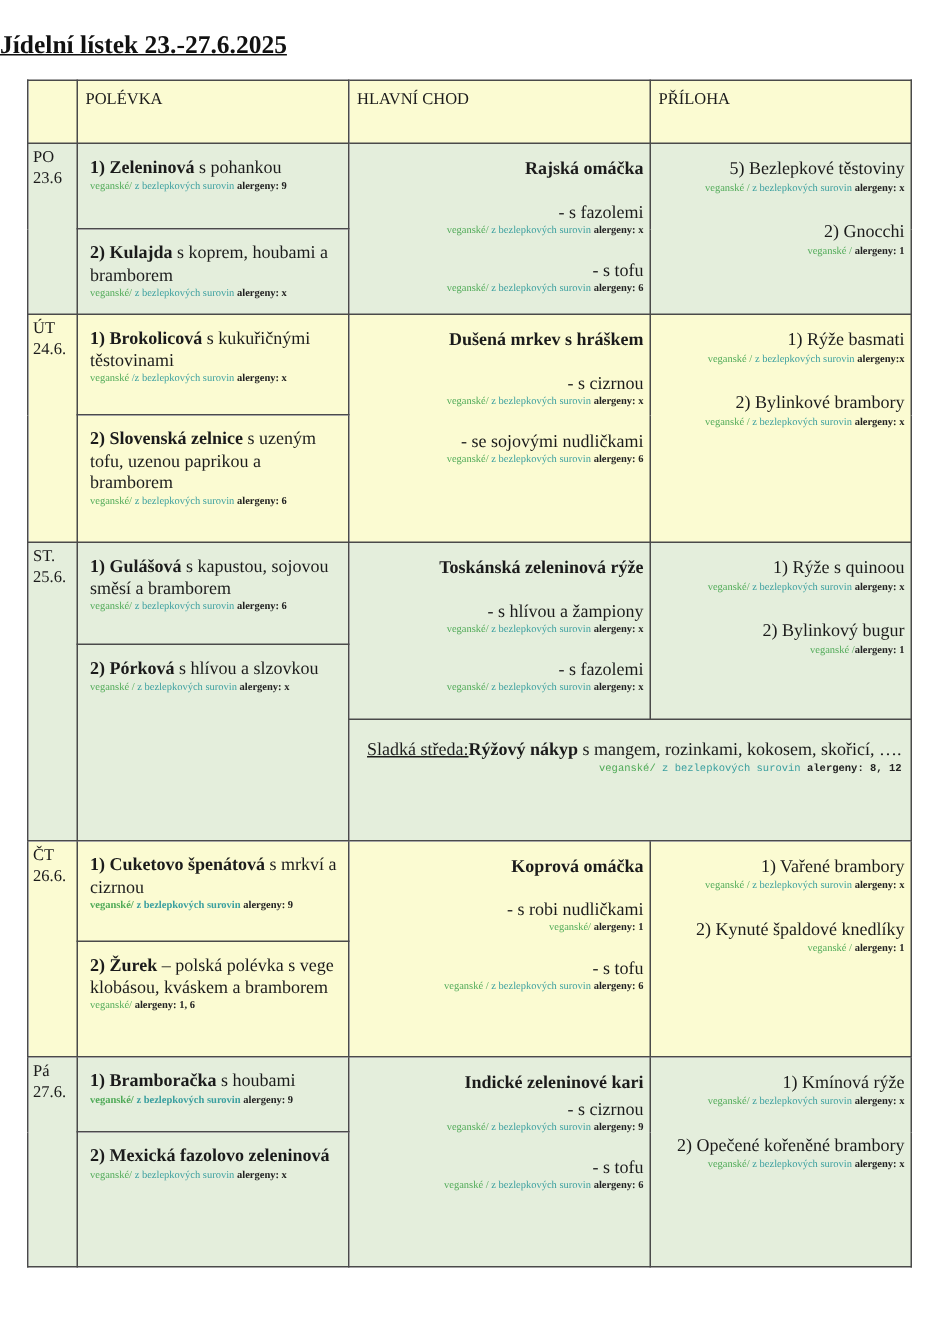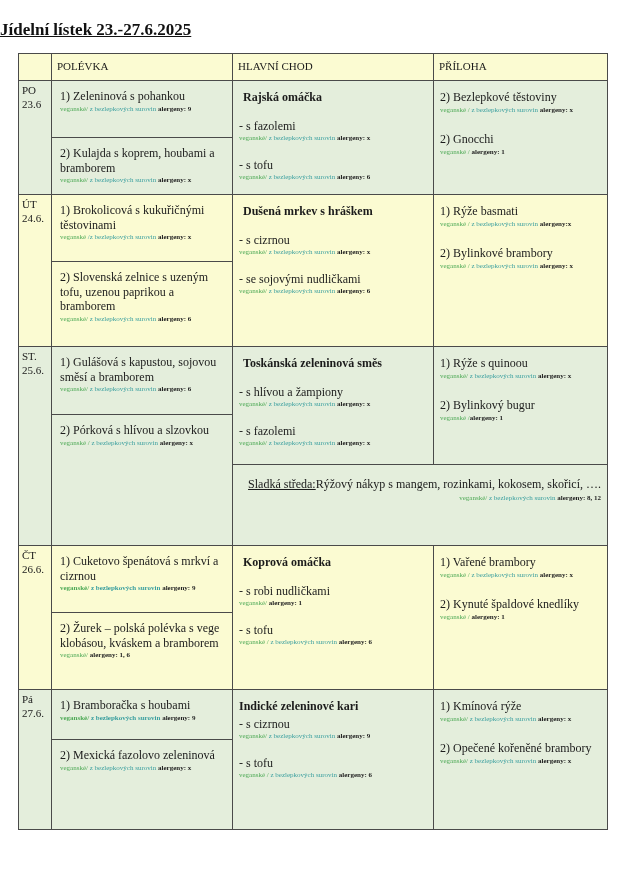--- a/index.html
+++ b/index.html
@@ -20,52 +20,52 @@
     padding:5px 6px;overflow:hidden;
   }
   th{
     background:#fbfbd2;font-weight:normal;text-align:left;
     font-size:11px;padding:6px 4px 5px 5px;color:#1b1b1b;
   }
   .green{background:#e4eedc;}
   .yellow{background:#fbfbd2;}
   .day-cell{font-size:11px;line-height:1.25;padding:3px 1px 3px 3px;}
   .dish{font-size:12px;line-height:1.22;}
-  .b{font-weight:normal;}
+  .b{font-weight:bold;}
   .note{font-size:7px;line-height:1.35;margin-top:1px;white-space:nowrap;}
   .nv{color:#4faa57;margin-top:19px;}
   .ng{color:#3a9f9f;margin-top:47px;}
   .na{color:#222;font-weight:bold;}
   .nb .nv,.nb .ng{font-weight:bold;}
   .soup-cell{padding:8px 6px 4px 8px;}
-  .main-cell,.side-cell{padding:9px 4px 4px 6px;}
+  .main-cell,.side-cell{padding:9px 4px 4px 6px;text-align:right;}
   .main-title{font-weight:bold;font-size:12px;padding-left:4px;}
   .variant{margin-top:14px;}
   .tight .main-title{padding-left:0;}
   .tight .variant{margin-top:3px;}
   .tight .variant + .variant{margin-top:14px;}
   .side-item + .side-item{margin-top:17px;}
   .special-cell{padding:12px 6px 4px 8px;font-size:12px;}
   .u{text-decoration:underline;}
-  .special-note{margin-top:2px;}
+  .special-note{margin-top:2px;font-family:Liberation Mono, monospace;}
 </style>
 </head>
 <body>
 
 <h1 class="page-title">Jídelní lístek 23.-27.6.2025</h1>
 
 <table class="menu">
   <colgroup>
     <col style="width:33px">
       <col style="width:181px">
       <col style="width:201px">
       <col style="width:174px">
   </colgroup>
   <thead>
-    <tr style="height:27px">
+    <tr style="height:42px">
       <th></th>
       <th>POLÉVKA</th>
       <th>HLAVNÍ CHOD</th>
       <th>PŘÍLOHA</th>
     </tr>
   </thead>
   <tbody id="menu-body">
       <tr style="height: 57px;">
         <td class="day-cell green" rowspan="2">
           <div>PO</div>
@@ -81,21 +81,21 @@
             <div class="dish">- s fazolemi</div>
             <div class="note"><span class="nv">veganské/</span><span class="ng"> z bezlepkových surovin </span><span class="na">alergeny: x</span></div>
           </div>
           <div class="variant">
             <div class="dish">- s tofu</div>
             <div class="note"><span class="nv">veganské/</span><span class="ng"> z bezlepkových surovin </span><span class="na">alergeny: 6</span></div>
           </div>
         </td>
         <td class="side-cell green" rowspan="2">
           <div class="side-item">
-            <div class="dish">2) Bezlepkové těstoviny</div>
+            <div class="dish">5) Bezlepkové těstoviny</div>
             <div class="note"><span class="nv">veganské /</span><span class="ng"> z bezlepkových surovin </span><span class="na">alergeny: x</span></div>
           </div>
           <div class="side-item">
             <div class="dish">2) Gnocchi</div>
             <div class="note"><span class="nv">veganské / </span><span class="ng"></span><span class="na">alergeny: 1</span></div>
           </div>
         </td>
       </tr>
       <tr style="height: 57px;">
         <td class="soup-cell green">
@@ -143,21 +143,21 @@
       <tr style="height: 68px;">
         <td class="day-cell green" rowspan="3">
           <div>ST.</div>
           <div>25.6.</div>
         </td>
         <td class="soup-cell green">
           <div class="dish"><span class="b">1) Gulášová</span><span> s kapustou, sojovou směsí a bramborem</span></div>
           <div class="note"><span class="nv">veganské/</span><span class="ng"> z bezlepkových surovin </span><span class="na">alergeny: 6</span></div>
         </td>
         <td class="main-cell green" rowspan="2">
-          <div class="main-title dish">Toskánská zeleninová směs</div>
+          <div class="main-title dish">Toskánská zeleninová rýže</div>
           <div class="variant">
             <div class="dish">- s hlívou a žampiony</div>
             <div class="note"><span class="nv">veganské/</span><span class="ng"> z bezlepkových surovin </span><span class="na">alergeny: x</span></div>
           </div>
           <div class="variant">
             <div class="dish">- s fazolemi</div>
             <div class="note"><span class="nv">veganské/</span><span class="ng"> z bezlepkových surovin </span><span class="na">alergeny: x</span></div>
           </div>
         </td>
         <td class="side-cell green" rowspan="2">

